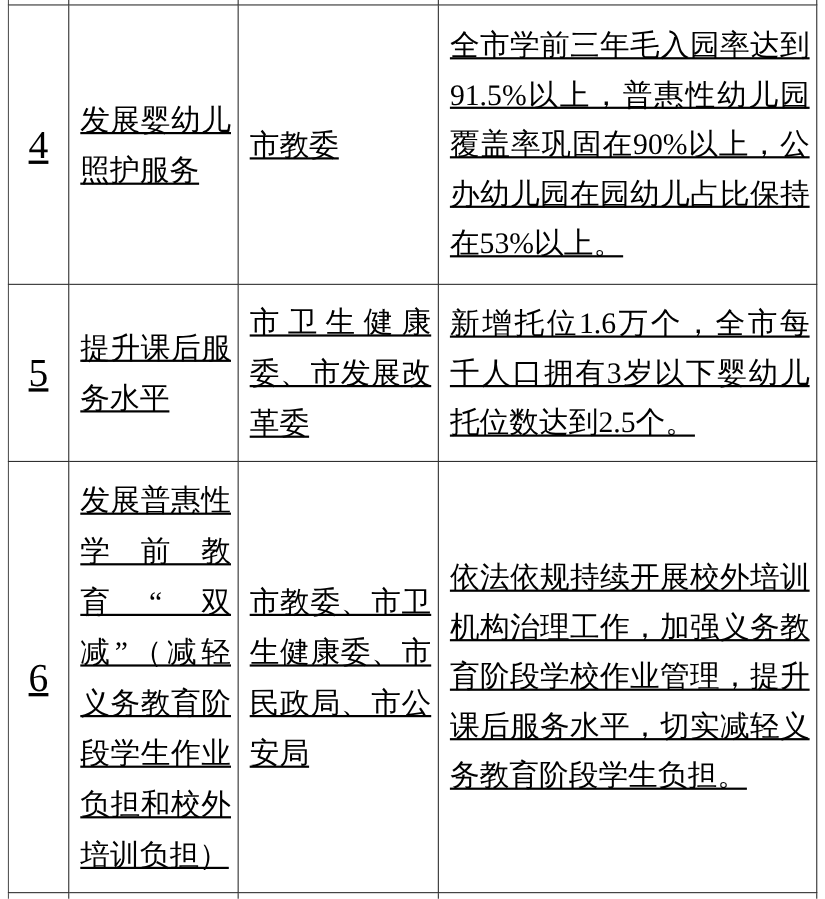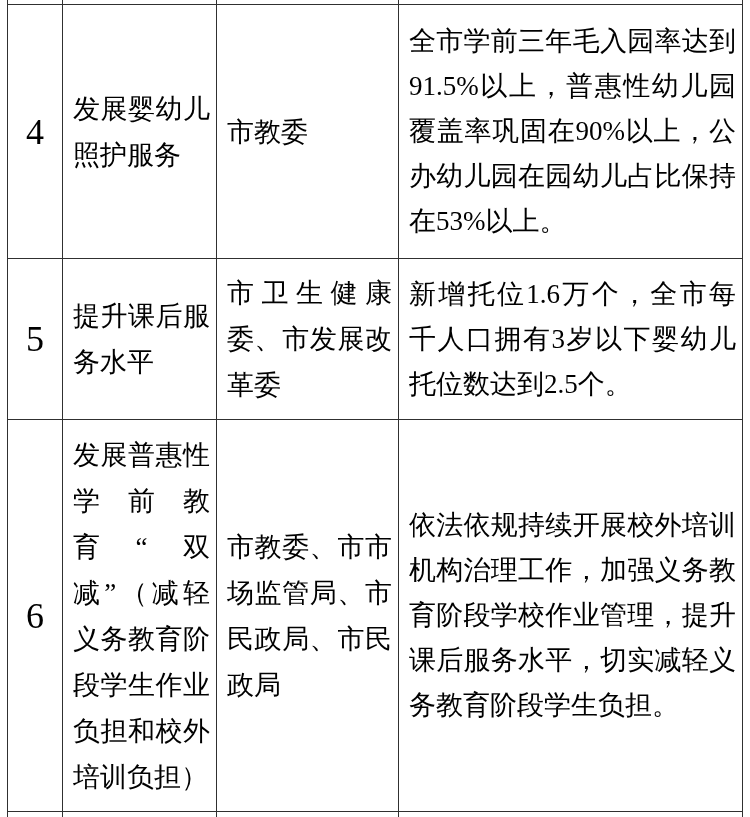--- a/index.html
+++ b/index.html
@@ -27,20 +27,21 @@
     border-collapse: collapse;
     table-layout: fixed;
     width: 735px;
     margin-top: -41px;
   }
   table.plan-table td {
     border: 1.5px solid #303030;
     vertical-align: middle;
     box-sizing: border-box;
     overflow: hidden;
+    text-decoration: underline;
   }
   .r-prev  { height: 45px; }
   .r-4     { height: 254px; }
   .r-5     { height: 161px; }
   .r-6     { height: 392px; }
   .r-next  { height: 70px; }
   .num-cell {
     text-align: center;
     font-size: 36px;
     line-height: 1;
@@ -84,21 +85,21 @@
       <tr class="r-5">
         <td class="num-cell">5</td>
         <td class="text-cell">提升课后服务水平</td>
         <td class="text-cell">市卫生健康委、市发展改革委</td>
         <td class="text-cell target-cell">新增托位1.6万个，全市每千人口拥有3岁以下婴幼儿托位数达到2.5个。</td>
       </tr>
 
       <tr class="r-6">
         <td class="num-cell">6</td>
         <td class="text-cell">发展普惠性学前教育“双减”（减轻义务教育阶段学生作业负担和校外培训负担）</td>
-        <td class="text-cell">市教委、市市场监管局、市民政局、市民政局</td>
+        <td class="text-cell">市教委、市卫生健康委、市民政局、市公安局</td>
         <td class="text-cell target-cell">依法依规持续开展校外培训机构治理工作，加强义务教育阶段学校作业管理，提升课后服务水平，切实减轻义务教育阶段学生负担。</td>
       </tr>
 
       <tr class="r-next">
         <td></td>
         <td></td>
         <td></td>
         <td></td>
       </tr>
     </tbody>

